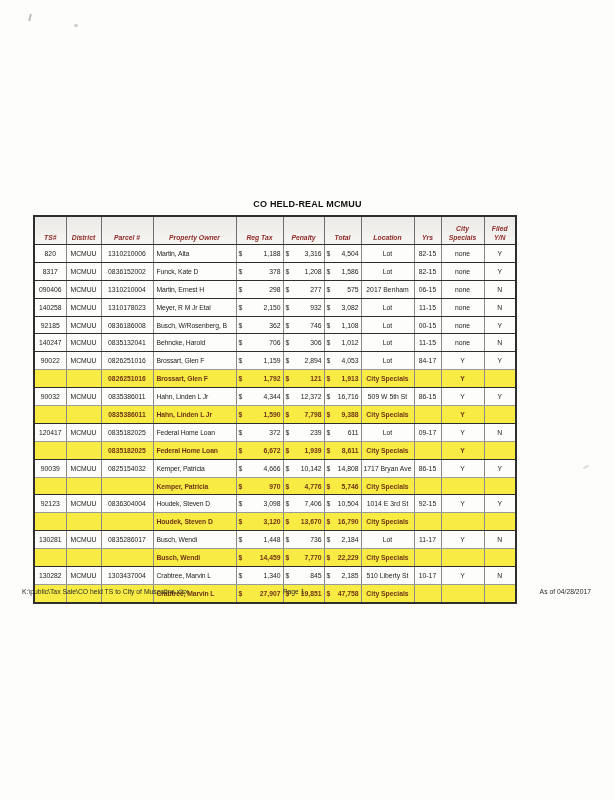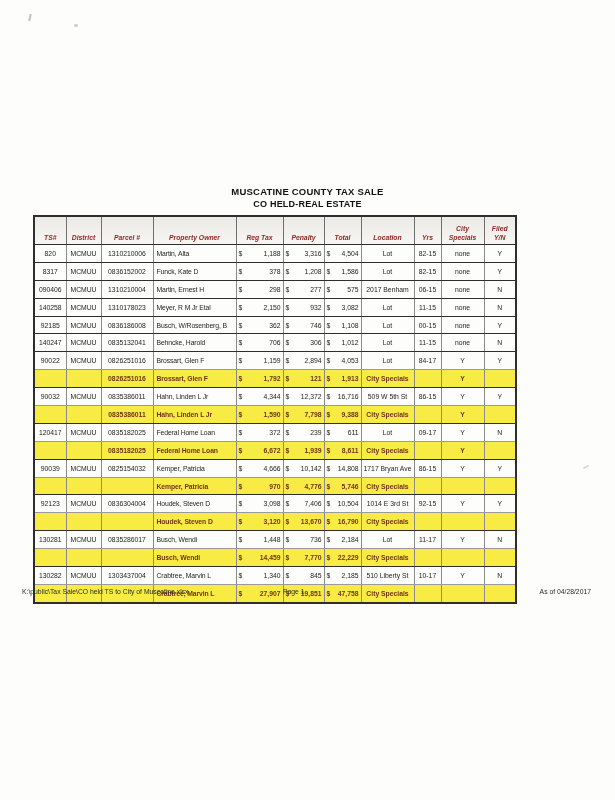--- a/index.html
+++ b/index.html
@@ -53,22 +53,21 @@
   .footer .fr{position:absolute;right:24px;top:0;}
 </style>
 </head>
 <body>
 
 <div class="page">
   <div class="speck1"></div>
   <div class="speck2"></div>
   <div class="speck3"></div>
 
-  <div class="title">MUSCATINE COUNTY TAX SALE</div>
-  <div class="subtitle">CO HELD-REAL ESTATE</div>
+  <div class="subtitle">CO HELD-REAL MCMUU</div>
 
   <table class="tax">
     <colgroup>
       <col style="width:32px">
         <col style="width:35px">
         <col style="width:52px">
         <col style="width:83px">
       <col style="width:47px">
         <col style="width:41px">
         <col style="width:37px">

